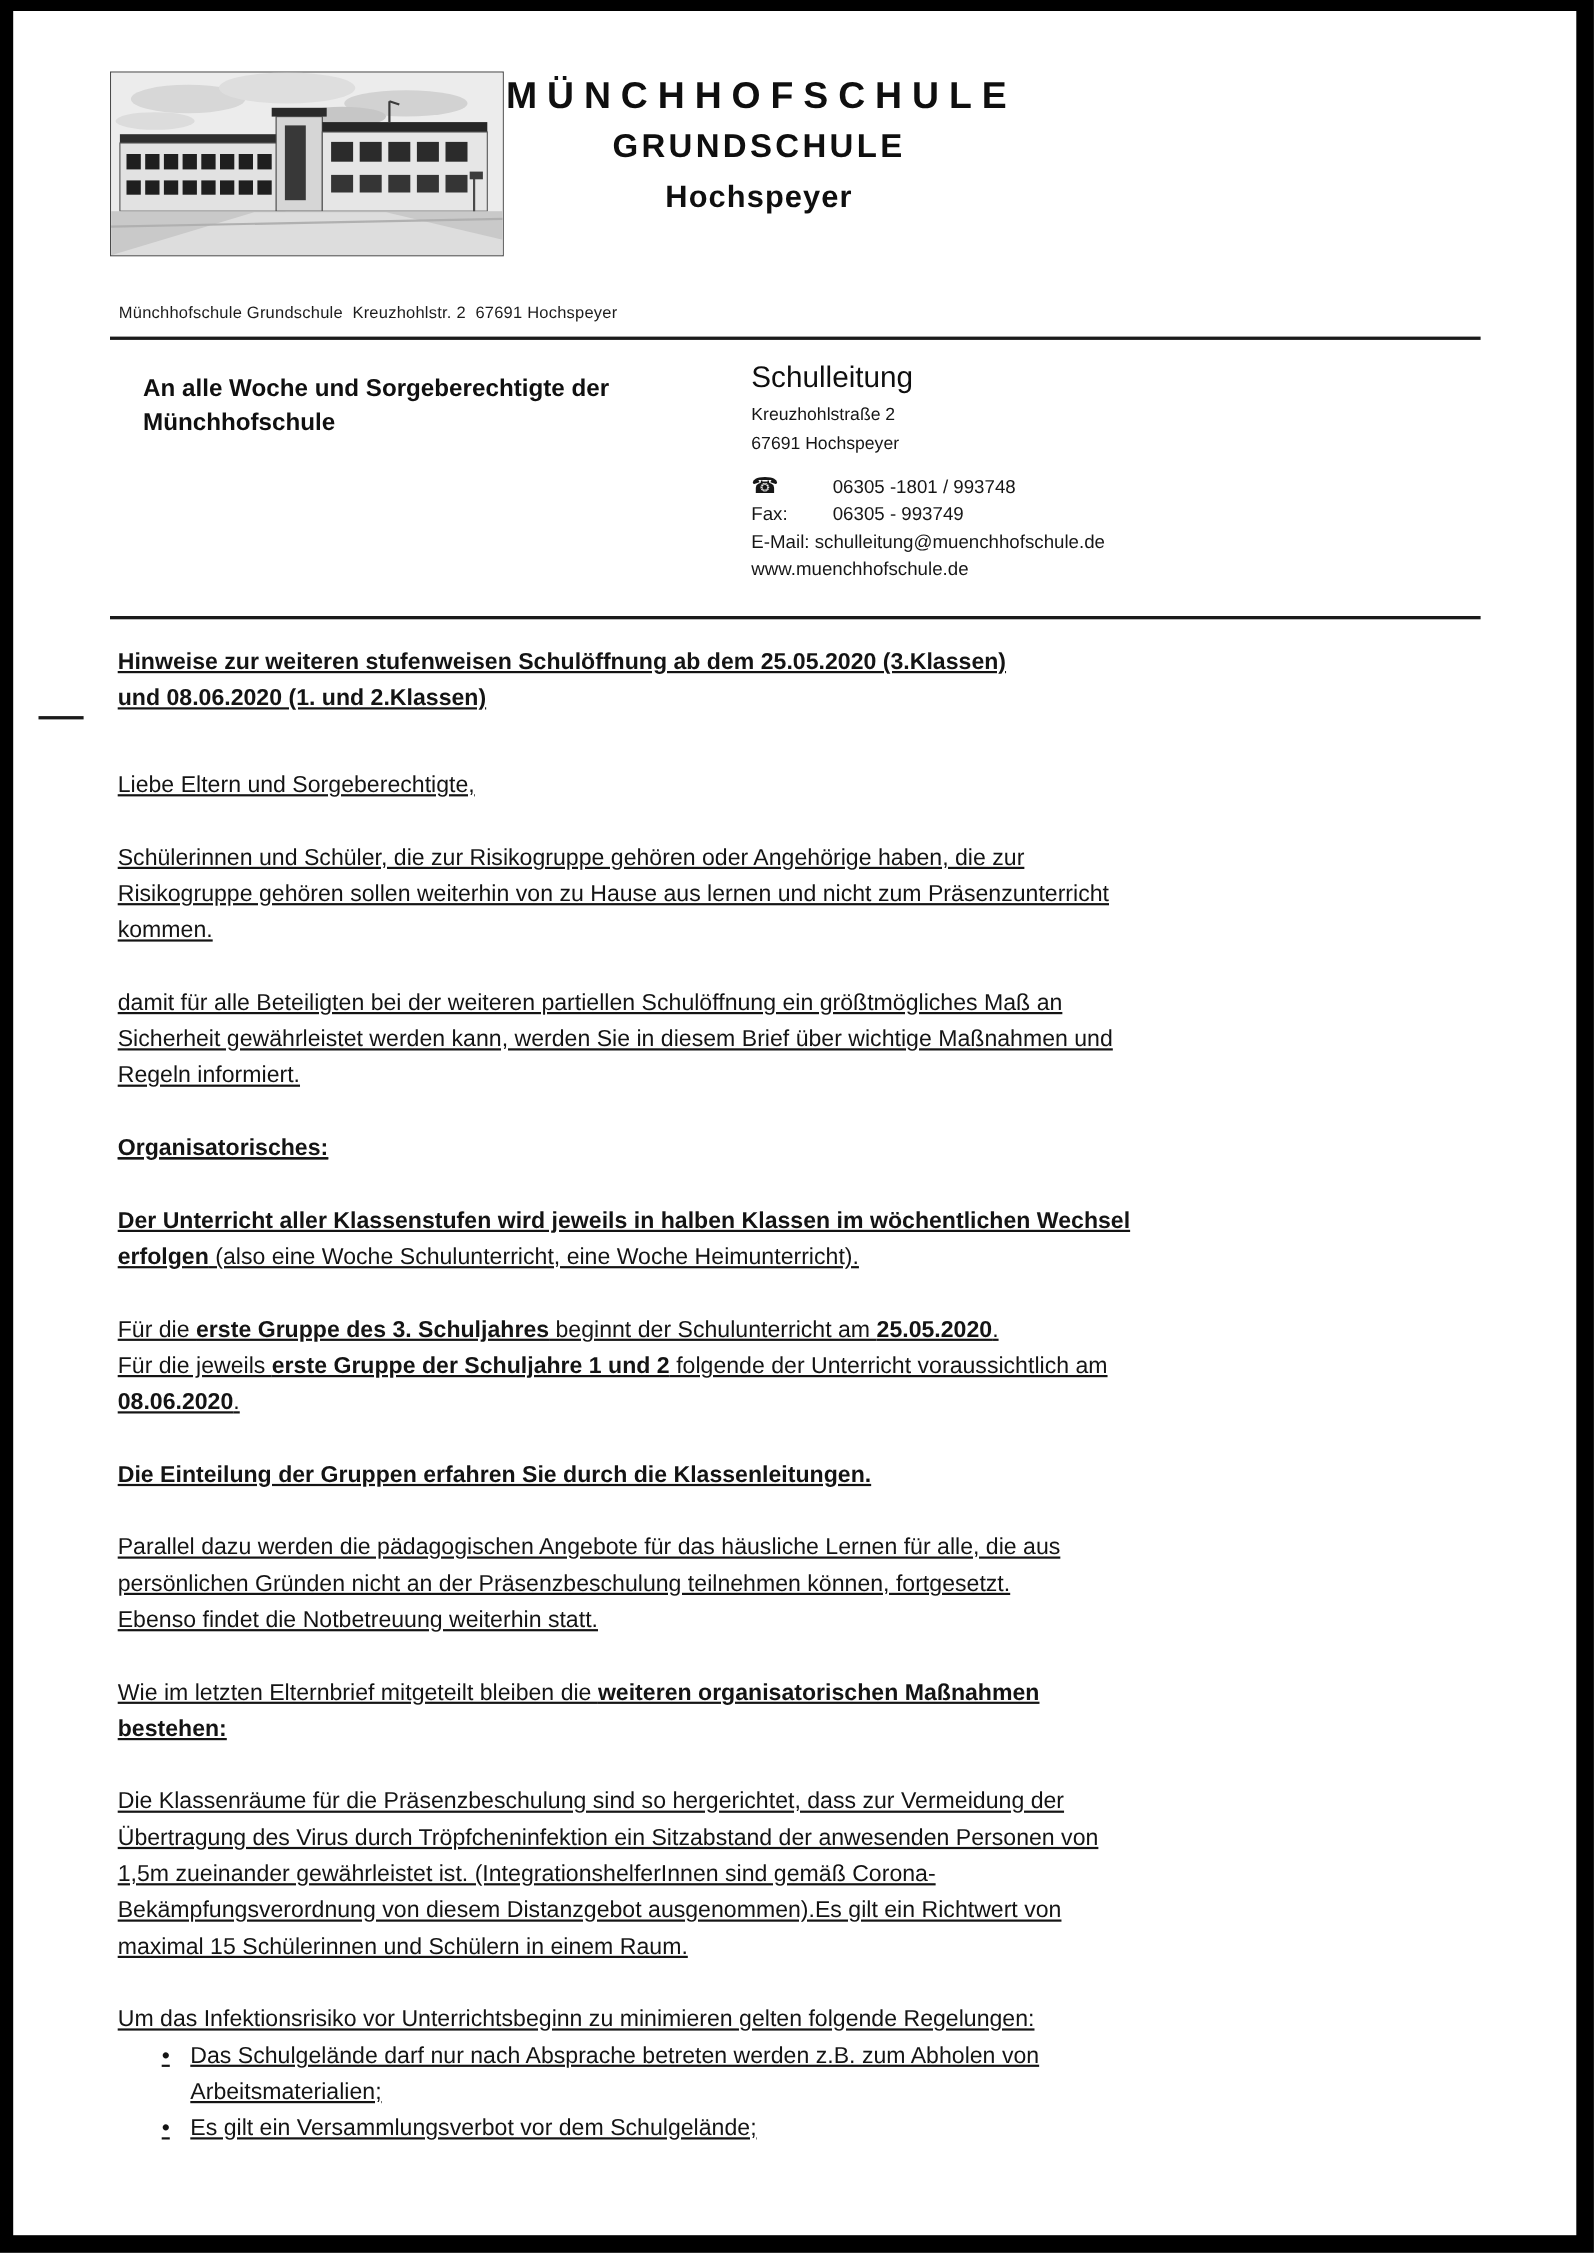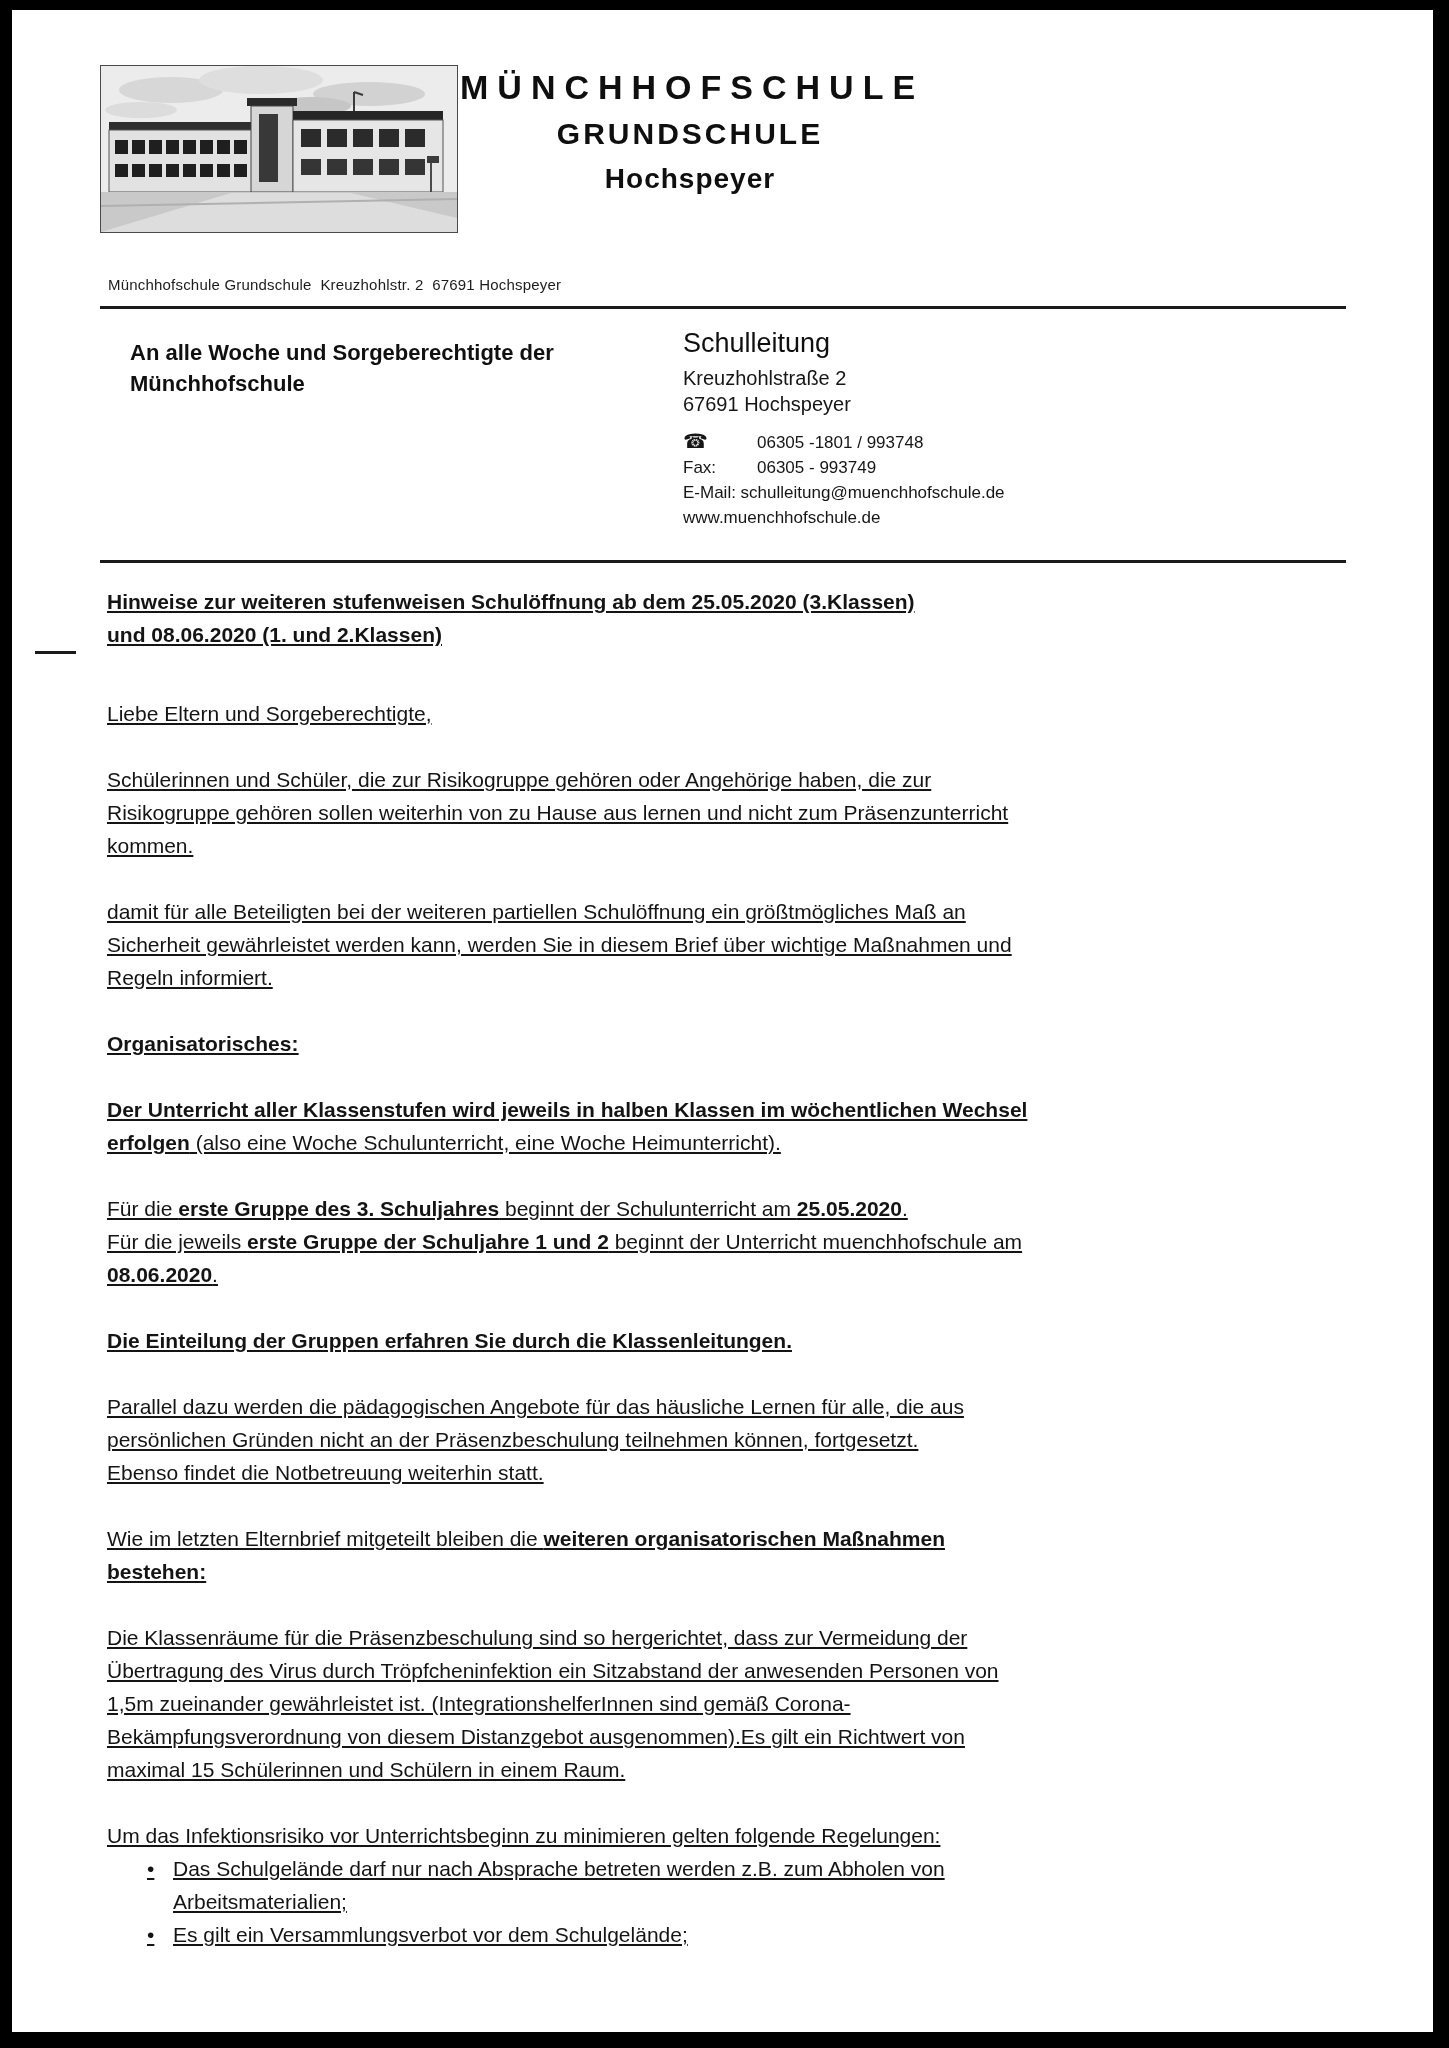--- a/index.html
+++ b/index.html
@@ -39,21 +39,21 @@
   .t3{font-size:28px;letter-spacing:1px;margin-top:12px;}
   .rule{position:absolute;left:88px;width:1246px;height:3px;background:#1a1a1a;}
   .rule1{top:296px;}
   .rule2{top:550px;}
   .recipient{
     position:absolute;left:118px;top:327px;
     font-size:22px;font-weight:bold;line-height:31px;color:#101010;
   }
   .sender{position:absolute;left:671px;top:318px;}
   .sender-title{font-size:27px;font-weight:normal;color:#0f0f0f;}
-  .sender-addr{margin-top:6px;font-size:20px;line-height:26px;}
+  .sender-addr{margin-top:6px;font-size:16px;line-height:26px;}
   .sender-contact{margin-top:13px;font-size:17px;line-height:25px;}
   .contact-label{display:inline-block;width:74px;}
   .phone-glyph{font-size:20px;line-height:20px;}
   
   .fold-mark{position:absolute;left:23px;top:641px;width:41px;height:3px;background:#1a1a1a;}
   
   .body{
     margin:22px 88px 0 88px;
     padding-left:7px;
     font-size:21px;line-height:33px;color:#141414;text-decoration:underline;
@@ -168,21 +168,21 @@
 
   <div class="fold-mark"></div>
 
   <div class="body" id="letter-body">
       <div class="para subject"><span class="b">Hinweise zur weiteren stufenweisen Schulöffnung ab dem 25.05.2020 (3.Klassen)</span><br><span class="b">und 08.06.2020 (1. und 2.Klassen)</span></div>
       <div class="para"><span>Liebe Eltern und Sorgeberechtigte,</span></div>
       <div class="para"><span>Schülerinnen und Schüler, die zur Risikogruppe gehören oder Angehörige haben, die zur</span><br><span>Risikogruppe gehören sollen weiterhin von zu Hause aus lernen und nicht zum Präsenzunterricht</span><br><span>kommen.</span></div>
       <div class="para"><span>damit für alle Beteiligten bei der weiteren partiellen Schulöffnung ein größtmögliches Maß an</span><br><span>Sicherheit gewährleistet werden kann, werden Sie in diesem Brief über wichtige Maßnahmen und</span><br><span>Regeln informiert.</span></div>
       <div class="para underline-heading"><span class="b">Organisatorisches:</span></div>
       <div class="para"><span class="b">Der Unterricht aller Klassenstufen wird jeweils in halben Klassen im wöchentlichen Wechsel</span><br><span class="b">erfolgen</span><span> (also eine Woche Schulunterricht, eine Woche Heimunterricht).</span></div>
-      <div class="para"><span>Für die </span><span class="b">erste Gruppe des 3. Schuljahres</span><span> beginnt der Schulunterricht am </span><span class="b">25.05.2020</span><span>.</span><br><span>Für die jeweils </span><span class="b">erste Gruppe der Schuljahre 1 und 2</span><span> beginnt der Unterricht muenchhofschule am</span><br><span class="b">08.06.2020</span><span>.</span></div>
+      <div class="para"><span>Für die </span><span class="b">erste Gruppe des 3. Schuljahres</span><span> beginnt der Schulunterricht am </span><span class="b">25.05.2020</span><span>.</span><br><span>Für die jeweils </span><span class="b">erste Gruppe der Schuljahre 1 und 2</span><span> folgende der Unterricht voraussichtlich am</span><br><span class="b">08.06.2020</span><span>.</span></div>
       <div class="para"><span class="b">Die Einteilung der Gruppen erfahren Sie durch die Klassenleitungen.</span></div>
       <div class="para"><span>Parallel dazu werden die pädagogischen Angebote für das häusliche Lernen für alle, die aus</span><br><span>persönlichen Gründen nicht an der Präsenzbeschulung teilnehmen können, fortgesetzt.</span><br><span>Ebenso findet die Notbetreuung weiterhin statt.</span></div>
       <div class="para"><span>Wie im letzten Elternbrief mitgeteilt bleiben die </span><span class="b">weiteren organisatorischen Maßnahmen</span><br><span class="b">bestehen:</span></div>
       <div class="para"><span>Die Klassenräume für die Präsenzbeschulung sind so hergerichtet, dass zur Vermeidung der</span><br><span>Übertragung des Virus durch Tröpfcheninfektion ein Sitzabstand der anwesenden Personen von</span><br><span>1,5m zueinander gewährleistet ist. (IntegrationshelferInnen sind gemäß Corona-</span><br><span>Bekämpfungsverordnung von diesem Distanzgebot ausgenommen).Es gilt ein Richtwert von</span><br><span>maximal 15 Schülerinnen und Schülern in einem Raum.</span></div>
       <div class="para tight"><span>Um das Infektionsrisiko vor Unterrichtsbeginn zu minimieren gelten folgende Regelungen:</span></div>
       <div class="para">
         <div class="bullet-row">
           <span class="bullet-dot">•</span>
           <span class="bullet-text"><span>Das Schulgelände darf nur nach Absprache betreten werden z.B. zum Abholen von</span><br><span>Arbeitsmaterialien;</span></span>
         </div>

